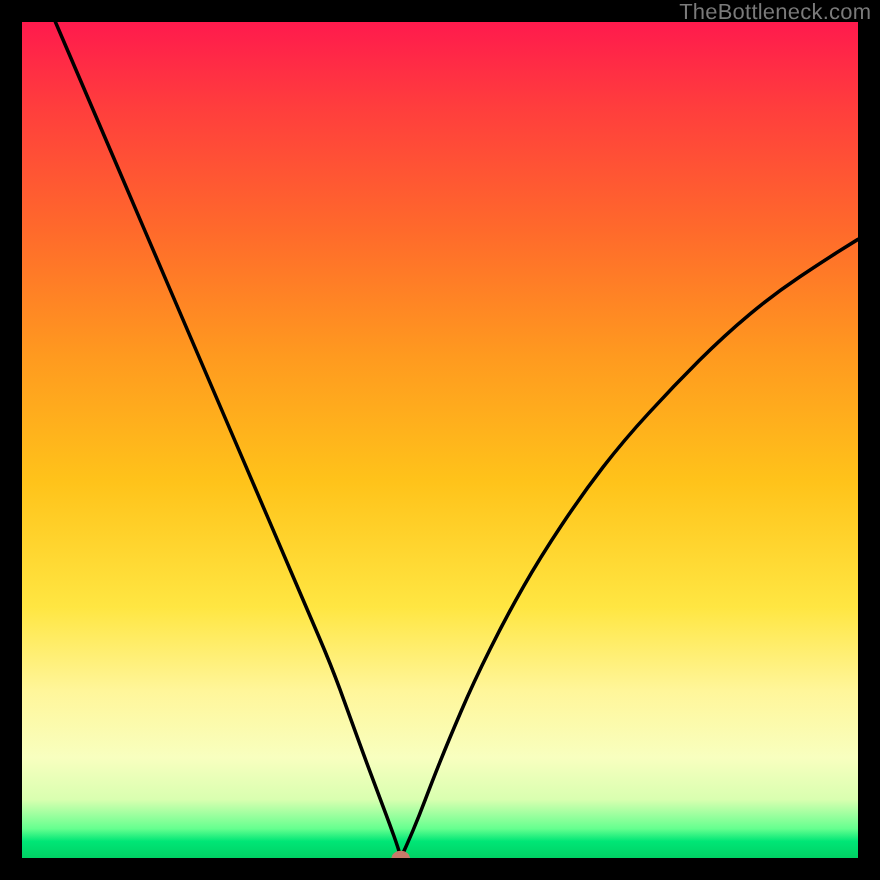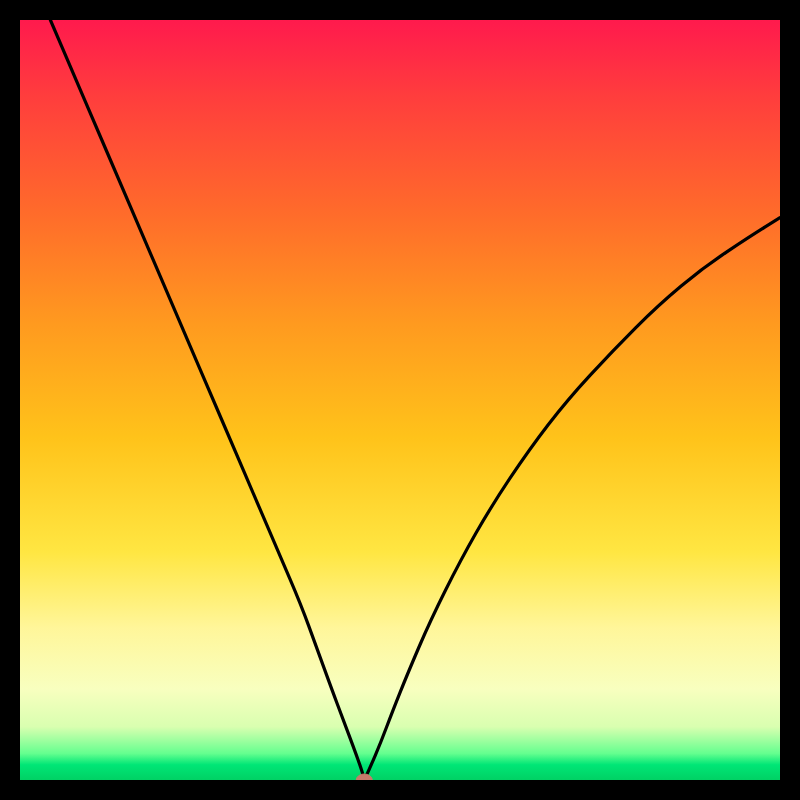--- a/index.html
+++ b/index.html
@@ -68,20 +68,21 @@
   .marker {
     fill: #c77a6a;
     stroke: #c77a6a;
   }
 </style>
 </head>
 <body>
 
 <div class="frame">
 
+  <div class="watermark">TheBottleneck.com</div>
 
   <div class="plot-area">
     <svg class="plot-svg" viewBox="0 0 760 760" preserveAspectRatio="none">
       <path id="left-branch" class="curve" d="M 30.400000000000002 0 Q 30.400000000000002 0 41.800000000000004 26.599999999999966 Q 53.2 53.19999999999993 64.6 79.79999999999995 Q 76 106.39999999999998 87.4 133 Q 98.8 159.60000000000002 110.2 186.20000000000005 Q 121.60000000000001 212.80000000000007 133 239.40000000000003 Q 144.4 266 155.8 292.6 Q 167.2 319.20000000000005 178.6 345.8 Q 190 372.4 201.4 399 Q 212.8 425.6 224.2 452.20000000000005 Q 235.6 478.8 247 505.4 Q 258.40000000000003 532 269.8 558.6 Q 281.2 585.2 288.8 606.1 Q 296.40000000000003 627 304 647.9 Q 311.59999999999997 668.8 317.29999999999995 684 Q 323 699.2 328.7 714.4000000000001 Q 334.4 729.6 338.2 740.24 Q 342 750.88 343.14 755.44 T 344.28 760"></path>
       <path id="right-branch" class="curve" d="M 344.28 760 Q 344.28 760 346.94 754.3 Q 349.6 748.6 355.3 735.3 Q 361 722 366.7 706.8 Q 372.4 691.6 380 672.6 Q 387.6 653.6 399 627 Q 410.40000000000003 600.4 425.6 570 Q 440.79999999999995 539.6 456 513 Q 471.2 486.40000000000003 490.20000000000005 457.9 Q 509.20000000000005 429.4 528.2 404.7 Q 547.1999999999999 380 570 355.3 Q 592.8000000000001 330.6 615.6 307.8 Q 638.4 285 661.2 266 Q 684 247 706.8 231.8 Q 729.6 216.60000000000002 744.8 207.10000000000002 T 760 197.60000000000002"></path>
       <ellipse id="min-marker" class="marker" rx="8" ry="6" cx="344.28" cy="760" fill="#c77a6a" stroke="#c77a6a"></ellipse>
     </svg>
   </div>
 
 </div>

